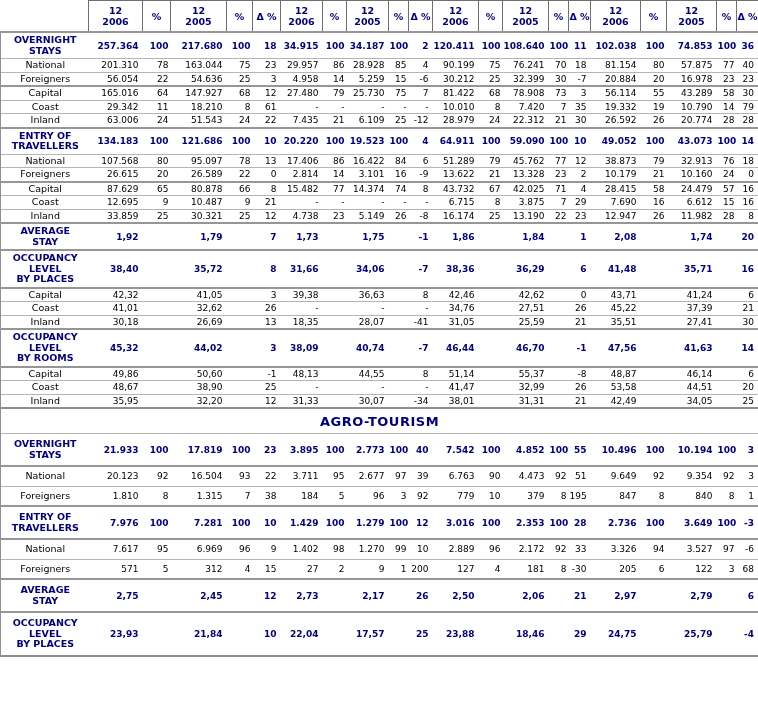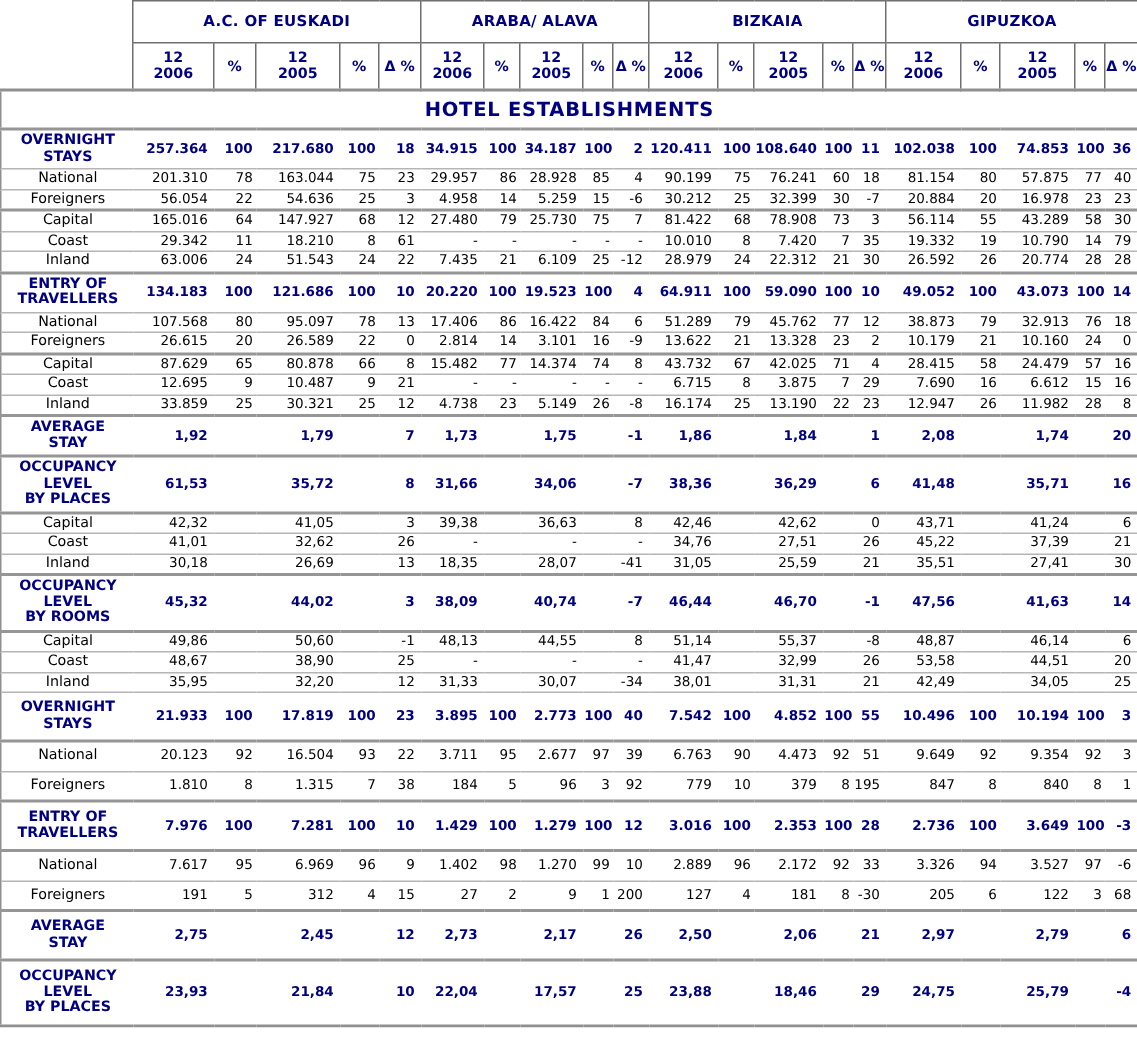--- a/index.html
+++ b/index.html
@@ -92,27 +92,20 @@
         <col style="width:22px">
       <col style="width:50px">
         <col style="width:26px">
         <col style="width:50px">
         <col style="width:20px">
         <col style="width:22px">
     </colgroup>
     <thead>
       <tr>
         <td class="blank"></td>
-        <th class="region" colspan="5">A.C. OF EUSKADI</th>
-        <th class="region" colspan="5">ARABA/ ALAVA</th>
-        <th class="region" colspan="5">BIZKAIA</th>
-        <th class="region" colspan="5">GIPUZKOA</th>
-      </tr>
-      <tr>
-        <td class="blank"></td>
         <th class="sub">12
 2006</th>
         <th class="sub">%</th>
         <th class="sub">12
 2005</th>
         <th class="sub">%</th>
         <th class="sub">Δ %</th>
         <th class="sub">12
 2006</th>
         <th class="sub">%</th>
@@ -130,23 +123,20 @@
         <th class="sub">12
 2006</th>
         <th class="sub">%</th>
         <th class="sub">12
 2005</th>
         <th class="sub">%</th>
         <th class="sub">Δ %</th>
       </tr>
     </thead>
     <tbody id="table-body">
-        <tr>
-          <td colspan="21" class="section-title">HOTEL ESTABLISHMENTS</td>
-        </tr>
         <tr class="hotel sep-thick bold">
           <td class="label">OVERNIGHT
 STAYS</td>
           <td class="num">257.364</td>
           <td class="num pct">100</td>
           <td class="num">217.680</td>
           <td class="num pct">100</td>
           <td class="num">18</td>
           <td class="num">34.915</td>
           <td class="num pct">100</td>
@@ -172,21 +162,21 @@
           <td class="num pct">75</td>
           <td class="num">23</td>
           <td class="num">29.957</td>
           <td class="num pct">86</td>
           <td class="num">28.928</td>
           <td class="num pct">85</td>
           <td class="num">4</td>
           <td class="num">90.199</td>
           <td class="num pct">75</td>
           <td class="num">76.241</td>
-          <td class="num pct">60</td>
+          <td class="num pct">70</td>
           <td class="num">18</td>
           <td class="num">81.154</td>
           <td class="num pct">80</td>
           <td class="num">57.875</td>
           <td class="num pct">77</td>
           <td class="num">40</td>
         </tr>
         <tr class="hotel sep-thin">
           <td class="label">Foreigners</td>
           <td class="num">56.054</td>
@@ -439,21 +429,21 @@
           <td class="num">2,08</td>
           <td class="num pct"></td>
           <td class="num">1,74</td>
           <td class="num pct"></td>
           <td class="num">20</td>
         </tr>
         <tr class="hotel sep-thick bold">
           <td class="label">OCCUPANCY
 LEVEL
 BY PLACES</td>
-          <td class="num">61,53</td>
+          <td class="num">38,40</td>
           <td class="num pct"></td>
           <td class="num">35,72</td>
           <td class="num pct"></td>
           <td class="num">8</td>
           <td class="num">31,66</td>
           <td class="num pct"></td>
           <td class="num">34,06</td>
           <td class="num pct"></td>
           <td class="num">-7</td>
           <td class="num">38,36</td>
@@ -622,20 +612,23 @@
           <td class="num">38,01</td>
           <td class="num pct"></td>
           <td class="num">31,31</td>
           <td class="num pct"></td>
           <td class="num">21</td>
           <td class="num">42,49</td>
           <td class="num pct"></td>
           <td class="num">34,05</td>
           <td class="num pct"></td>
           <td class="num">25</td>
+        </tr>
+        <tr>
+          <td colspan="21" class="section-title">AGRO-TOURISM</td>
         </tr>
         <tr class="agro sep-thin bold">
           <td class="label">OVERNIGHT STAYS</td>
           <td class="num">21.933</td>
           <td class="num pct">100</td>
           <td class="num">17.819</td>
           <td class="num pct">100</td>
           <td class="num">23</td>
           <td class="num">3.895</td>
           <td class="num pct">100</td>
@@ -741,21 +734,21 @@
           <td class="num pct">92</td>
           <td class="num">33</td>
           <td class="num">3.326</td>
           <td class="num pct">94</td>
           <td class="num">3.527</td>
           <td class="num pct">97</td>
           <td class="num">-6</td>
         </tr>
         <tr class="agro sep-thin">
           <td class="label">Foreigners</td>
-          <td class="num">191</td>
+          <td class="num">571</td>
           <td class="num pct">5</td>
           <td class="num">312</td>
           <td class="num pct">4</td>
           <td class="num">15</td>
           <td class="num">27</td>
           <td class="num pct">2</td>
           <td class="num">9</td>
           <td class="num pct">1</td>
           <td class="num">200</td>
           <td class="num">127</td>

